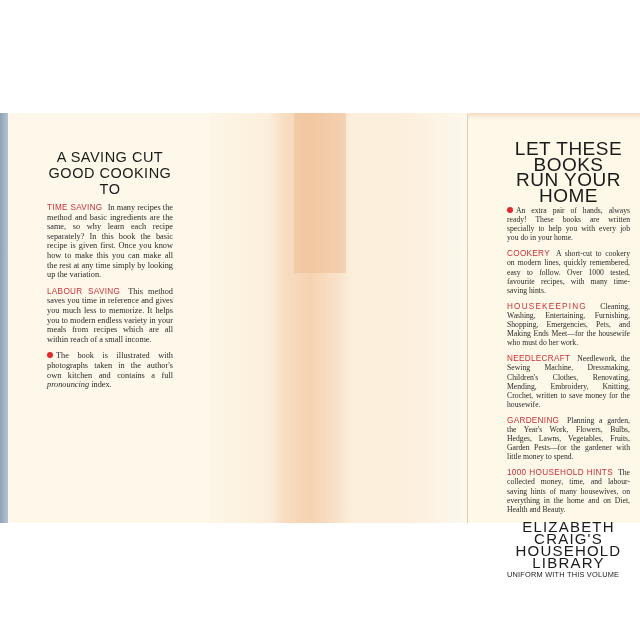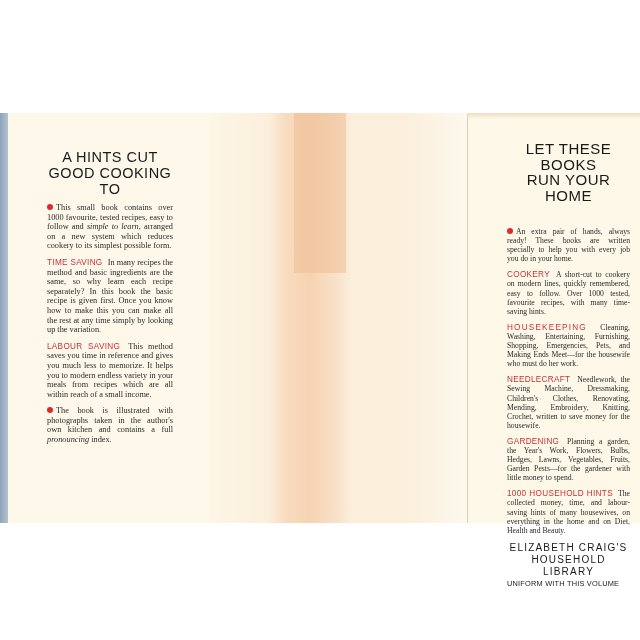--- a/index.html
+++ b/index.html
@@ -17,58 +17,55 @@
   .left-text { position:absolute; left:47px; top:36px; width:126px; color:#222; }
   .right-text { position:absolute; left:507px; top:28px; width:123px; color:#222; }
 
   .heading { font-family:"Liberation Sans", sans-serif; text-align:center; font-size:14.5px; line-height:16px; letter-spacing:0.5px; color:#1a1a1a; margin:0 0 6px 0; }
   .heading .l { display:block; }
   .para { font-size:8.3px; line-height:9.6px; text-align:justify; margin:0 0 7px 0; color:#2a2a2a; }
   .para.small { font-size:7.7px; line-height:9.1px; }
   .lead { font-family:"Liberation Sans", sans-serif; color:#c8303a; font-size:8.2px; letter-spacing:0.3px; margin-right:3px; }
   .dot { display:inline-block; width:6px; height:6px; border-radius:50%; background:#e0282e; margin-right:3px; vertical-align:0px; }
   em { font-style:italic; }
-  .footer-title { font-family:"Liberation Sans", sans-serif; text-align:center; font-size:10px; line-height:12px; letter-spacing:1.2px; color:#1a1a1a; margin-top:4px; }
+  .footer-title { font-family:"Liberation Sans", sans-serif; text-align:center; font-size:15px; line-height:12px; letter-spacing:1.2px; color:#1a1a1a; margin-top:4px; }
   .footer-sub { font-family:"Liberation Sans", sans-serif; text-align:left; font-size:7.4px; line-height:11px; letter-spacing:0.2px; color:#1a1a1a; }
 </style>
 </head>
 <body>
 
 <div class="jacket">
   <div class="spine-edge"></div>
   <div class="mid-panel"></div>
   <div class="spine-band"></div>
   <div class="spine-dark"></div>
   <div class="right-panel"></div>
   <div class="right-panel-top"></div>
 
   <div class="left-text">
     <div class="heading">
-      <span class="l">A HINTS CUT</span>
+      <span class="l">A SAVING CUT</span>
       <span class="l">GOOD COOKING</span>
       <span class="l">TO</span>
     </div>
-    <p class="para">
-      <span class="dot"></span><span>This small book contains over 1000 favourite, tested recipes, easy to follow and </span><em>simple to learn</em><span>, arranged on a new system which reduces cookery to its simplest possible form.</span>
-    </p>
     <p class="para">
       <span class="lead">TIME SAVING</span>
       <span>In many recipes the method and basic ingredients are the same, so why learn each recipe separately? In this book the basic recipe is given first. Once you know how to make this you can make all the rest at any time simply by looking up the variation.</span>
     </p>
     <p class="para">
       <span class="lead">LABOUR SAVING</span>
       <span>This method saves you time in reference and gives you much less to memorize. It helps you to modern endless variety in your meals from recipes which are all within reach of a small income.</span>
     </p>
     <p class="para">
       <span class="dot"></span><span>The book is illustrated with photographs taken in the author's own kitchen and contains a full </span><em>pronouncing</em><span> index.</span>
     </p>
   </div>
 
   <div class="right-text">
-    <div class="heading" style="font-size:15px;line-height:15.5px;margin-bottom:24px;">
+    <div class="heading" style="font-size:19px;line-height:15.5px;margin-bottom:3px;">
       <span class="l">LET THESE BOOKS</span>
       <span class="l">RUN YOUR</span>
       <span class="l">HOME</span>
     </div>
     <p class="para small">
       <span class="dot"></span><span>An extra pair of hands, always ready! These books are written specially to help you with every job you do in your home.</span>
     </p>
     <p class="para small">
       <span class="lead">COOKERY</span>
       <span>A short-cut to cookery on modern lines, quickly remembered, easy to follow. Over 1000 tested, favourite recipes, with many time-saving hints.</span>

